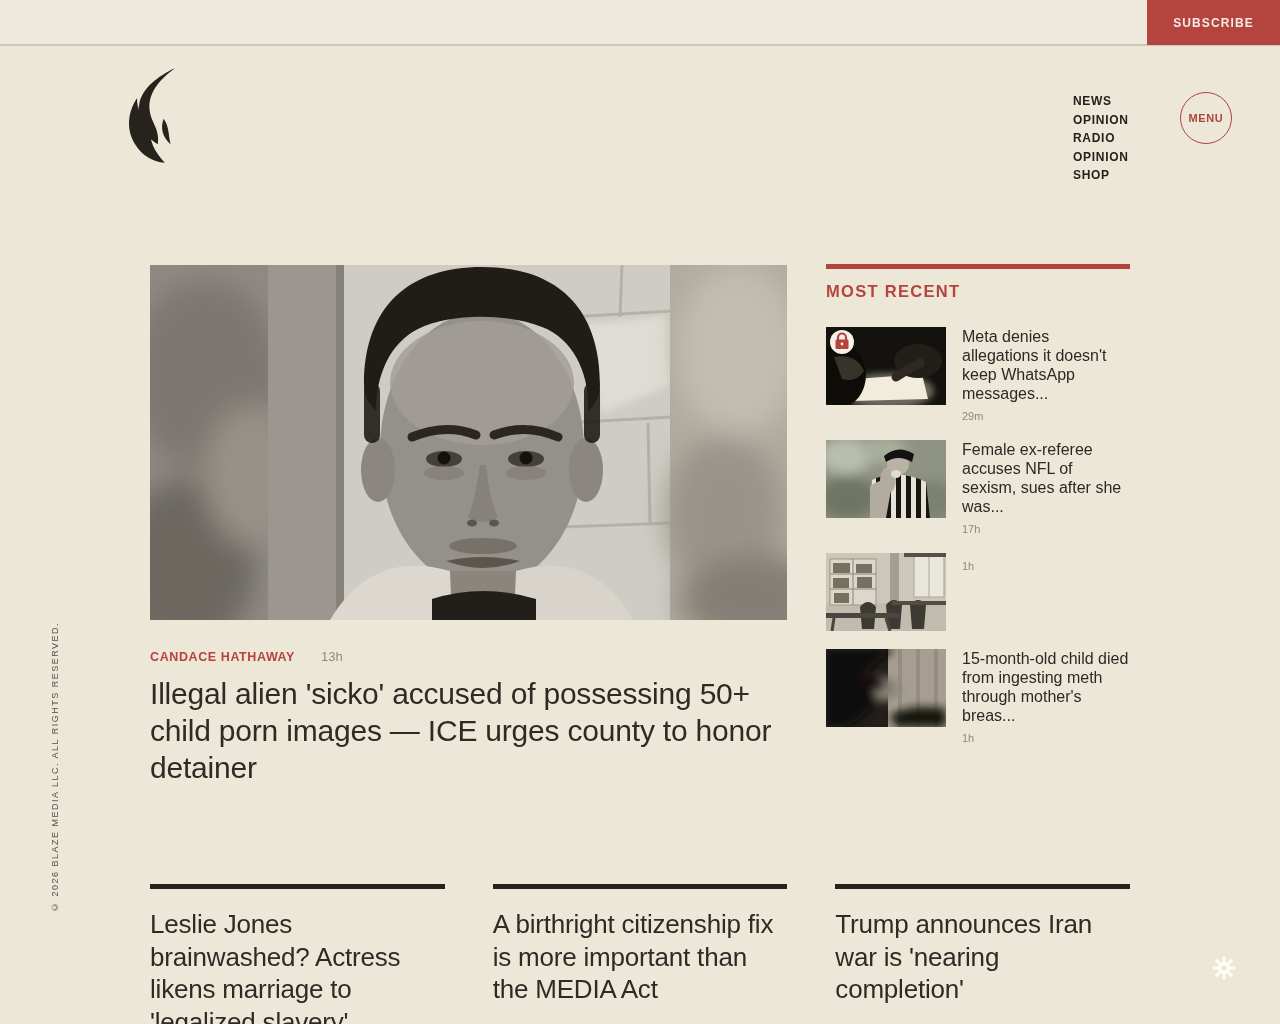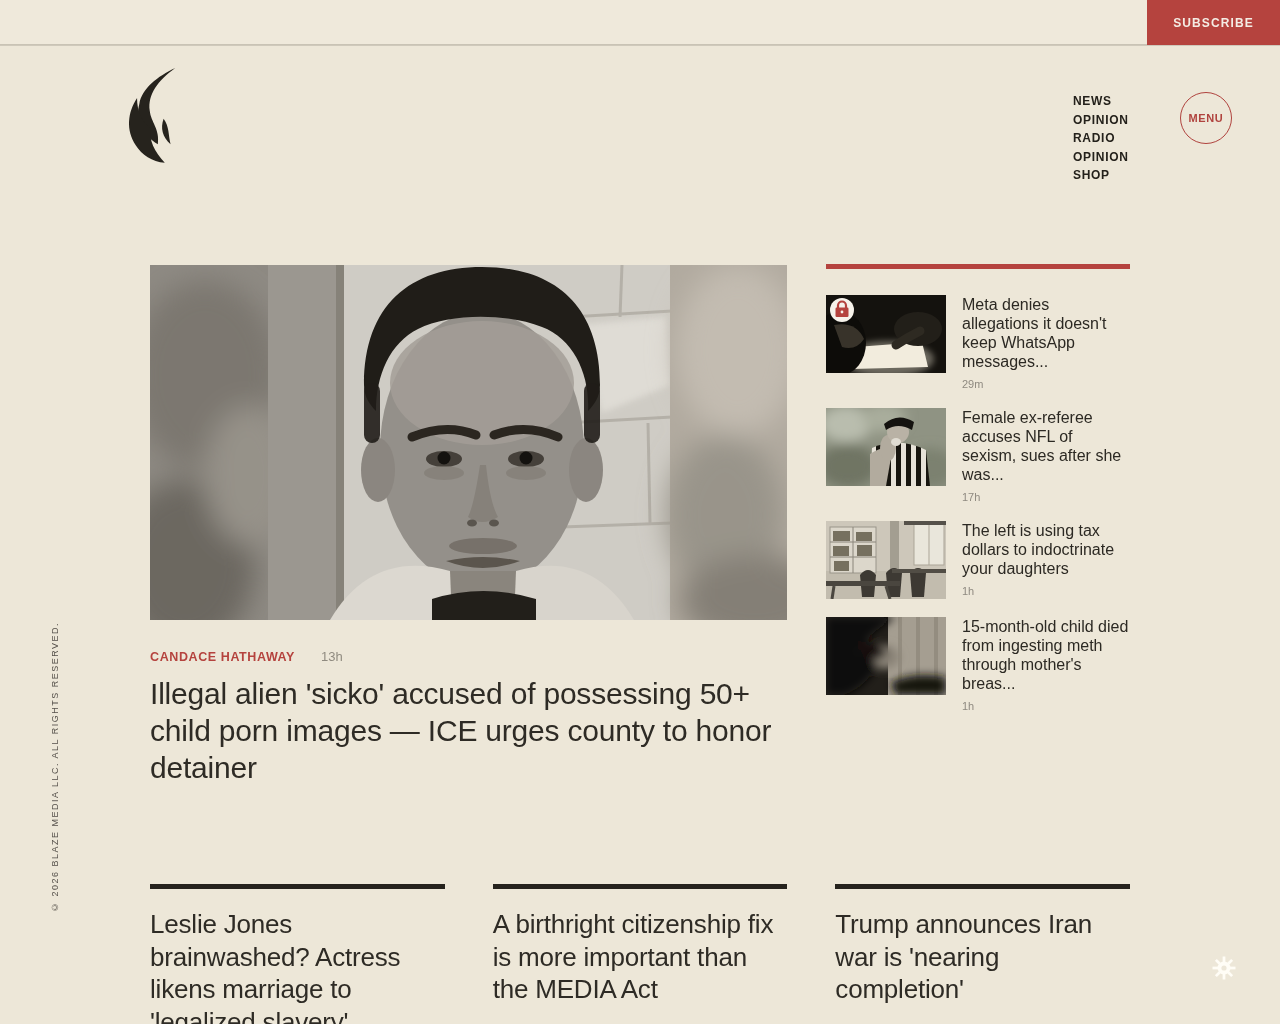--- a/index.html
+++ b/index.html
@@ -199,20 +199,21 @@
 
 <div class="byline">
   <span class="author">CANDACE HATHAWAY</span>
   <span class="time-main">13h</span>
 </div>
 
 <h1 class="hero-headline" style="font-weight:normal">Illegal alien 'sicko' accused of possessing 50+ child porn images — ICE urges county to honor detainer</h1>
 
 <aside class="sidebar">
   <div class="rule"></div>
+  <div class="sidebar-title">MOST RECENT</div>
   <ul class="recent-list">
 
     <li class="recent-item">
       <div class="recent-thumb">
         <svg width="120" height="78" viewBox="0 0 120 78">
           <defs>
               <filter id="t1b" x="-50%" y="-50%" width="200%" height="200%">
                 <feGaussianBlur stdDeviation="3"></feGaussianBlur>
               </filter>
             </defs>
@@ -297,21 +298,20 @@
             <path d="M60,52 q8,-10 16,0 l-2,24 l-12,0 Z"></path>
             <path d="M84,52 q8,-10 16,0 l-2,24 l-12,0 Z"></path>
           </g>
           <rect x="0" y="60" width="74" height="5" fill="#4a463f"></rect>
           <rect x="66" y="48" width="54" height="4" fill="#514d45"></rect>
           <line x1="8" y1="65" x2="6" y2="78" stroke="#4a463f" stroke-width="3"></line>
           <line x1="60" y1="65" x2="64" y2="78" stroke="#4a463f" stroke-width="3"></line>
         </svg>
       </div>
       <div class="recent-text">
-        <div class="recent-headline">The left is using tax dollars to indoctrinate your daughters</div>
         <div class="recent-time">1h</div>
       </div>
     </li>
 
     <li class="recent-item">
       <div class="recent-thumb">
         <svg width="120" height="78" viewBox="0 0 120 78">
           <defs>
               <filter id="t4b" x="-50%" y="-50%" width="200%" height="200%">
                 <feGaussianBlur stdDeviation="4"></feGaussianBlur>

